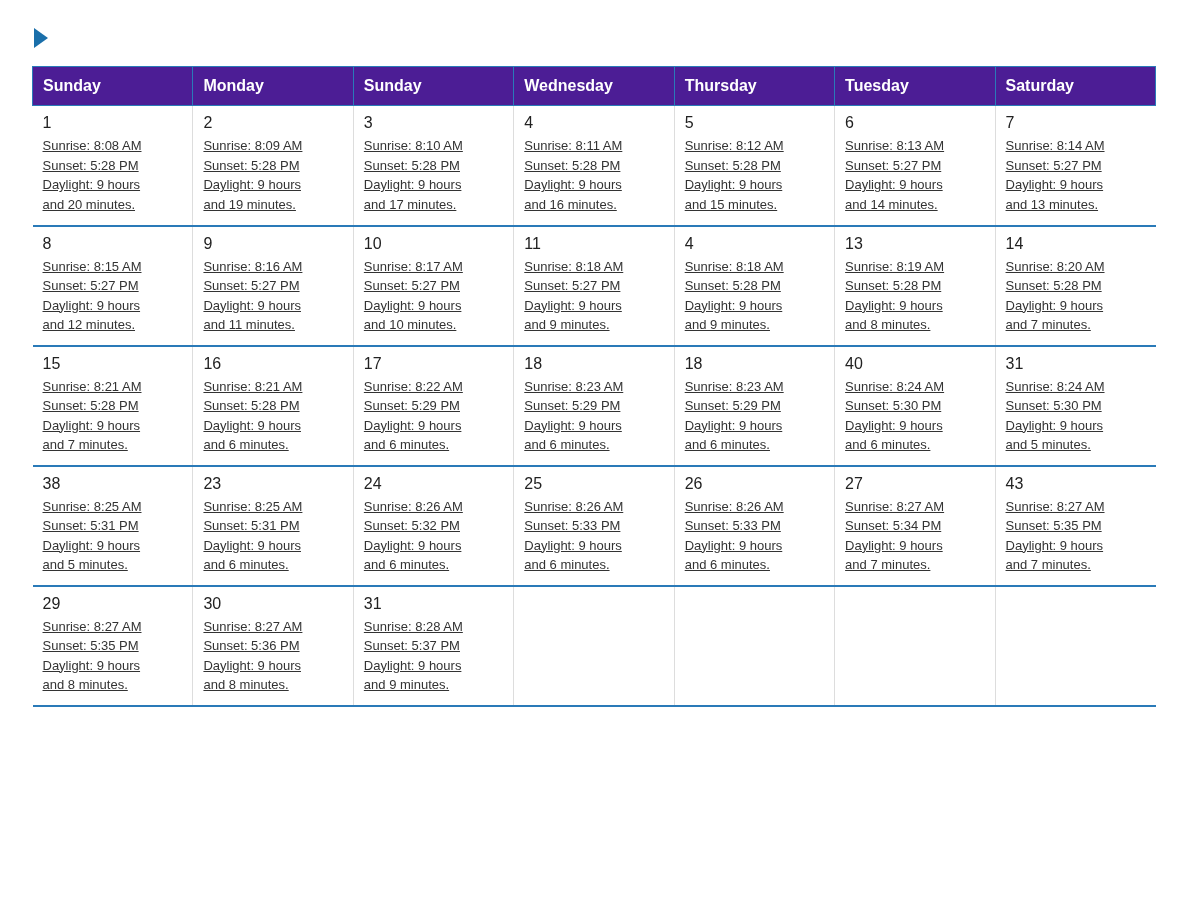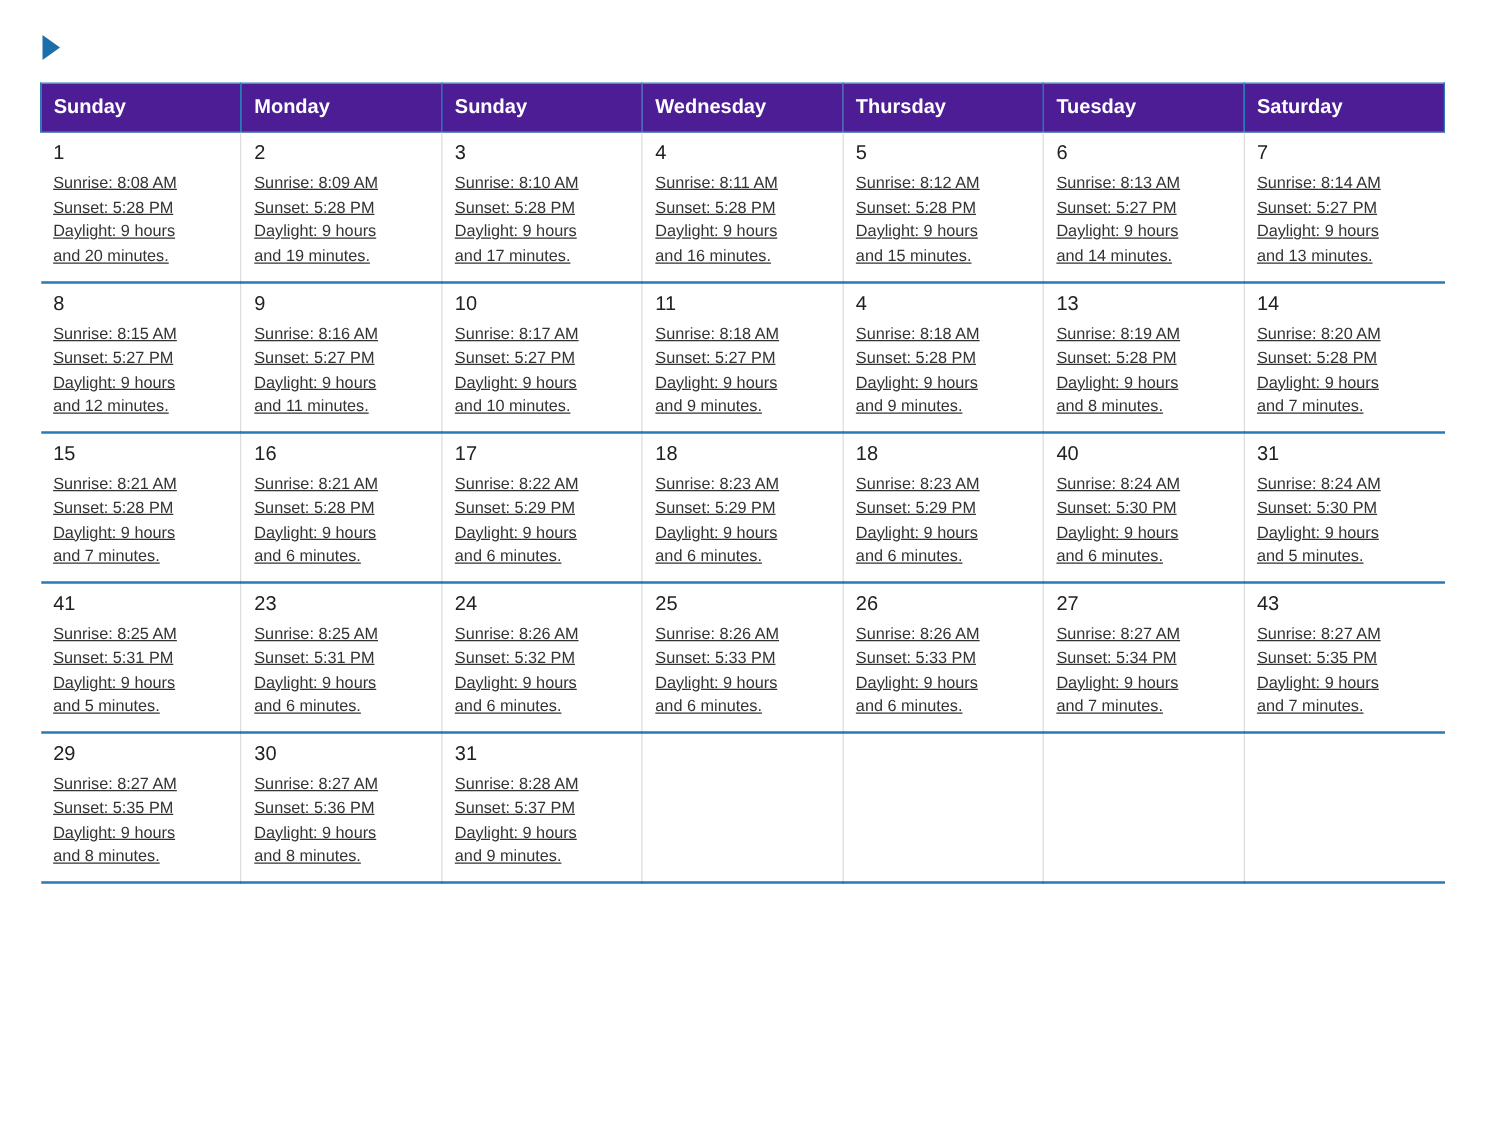--- a/index.html
+++ b/index.html
@@ -223,21 +223,21 @@
           <div class="day-number">40</div>
           <div class="day-info">Sunrise: 8:24 AM<br>Sunset: 5:30 PM<br>Daylight: 9 hours<br>and 6 minutes.</div>
         </td>
         <td>
           <div class="day-number">31</div>
           <div class="day-info">Sunrise: 8:24 AM<br>Sunset: 5:30 PM<br>Daylight: 9 hours<br>and 5 minutes.</div>
         </td>
       </tr>
       <tr>
         <td>
-          <div class="day-number">41</div>
+          <div class="day-number">38</div>
           <div class="day-info">Sunrise: 8:25 AM<br>Sunset: 5:31 PM<br>Daylight: 9 hours<br>and 5 minutes.</div>
         </td>
         <td>
           <div class="day-number">23</div>
           <div class="day-info">Sunrise: 8:25 AM<br>Sunset: 5:31 PM<br>Daylight: 9 hours<br>and 6 minutes.</div>
         </td>
         <td>
           <div class="day-number">24</div>
           <div class="day-info">Sunrise: 8:26 AM<br>Sunset: 5:32 PM<br>Daylight: 9 hours<br>and 6 minutes.</div>
         </td>

